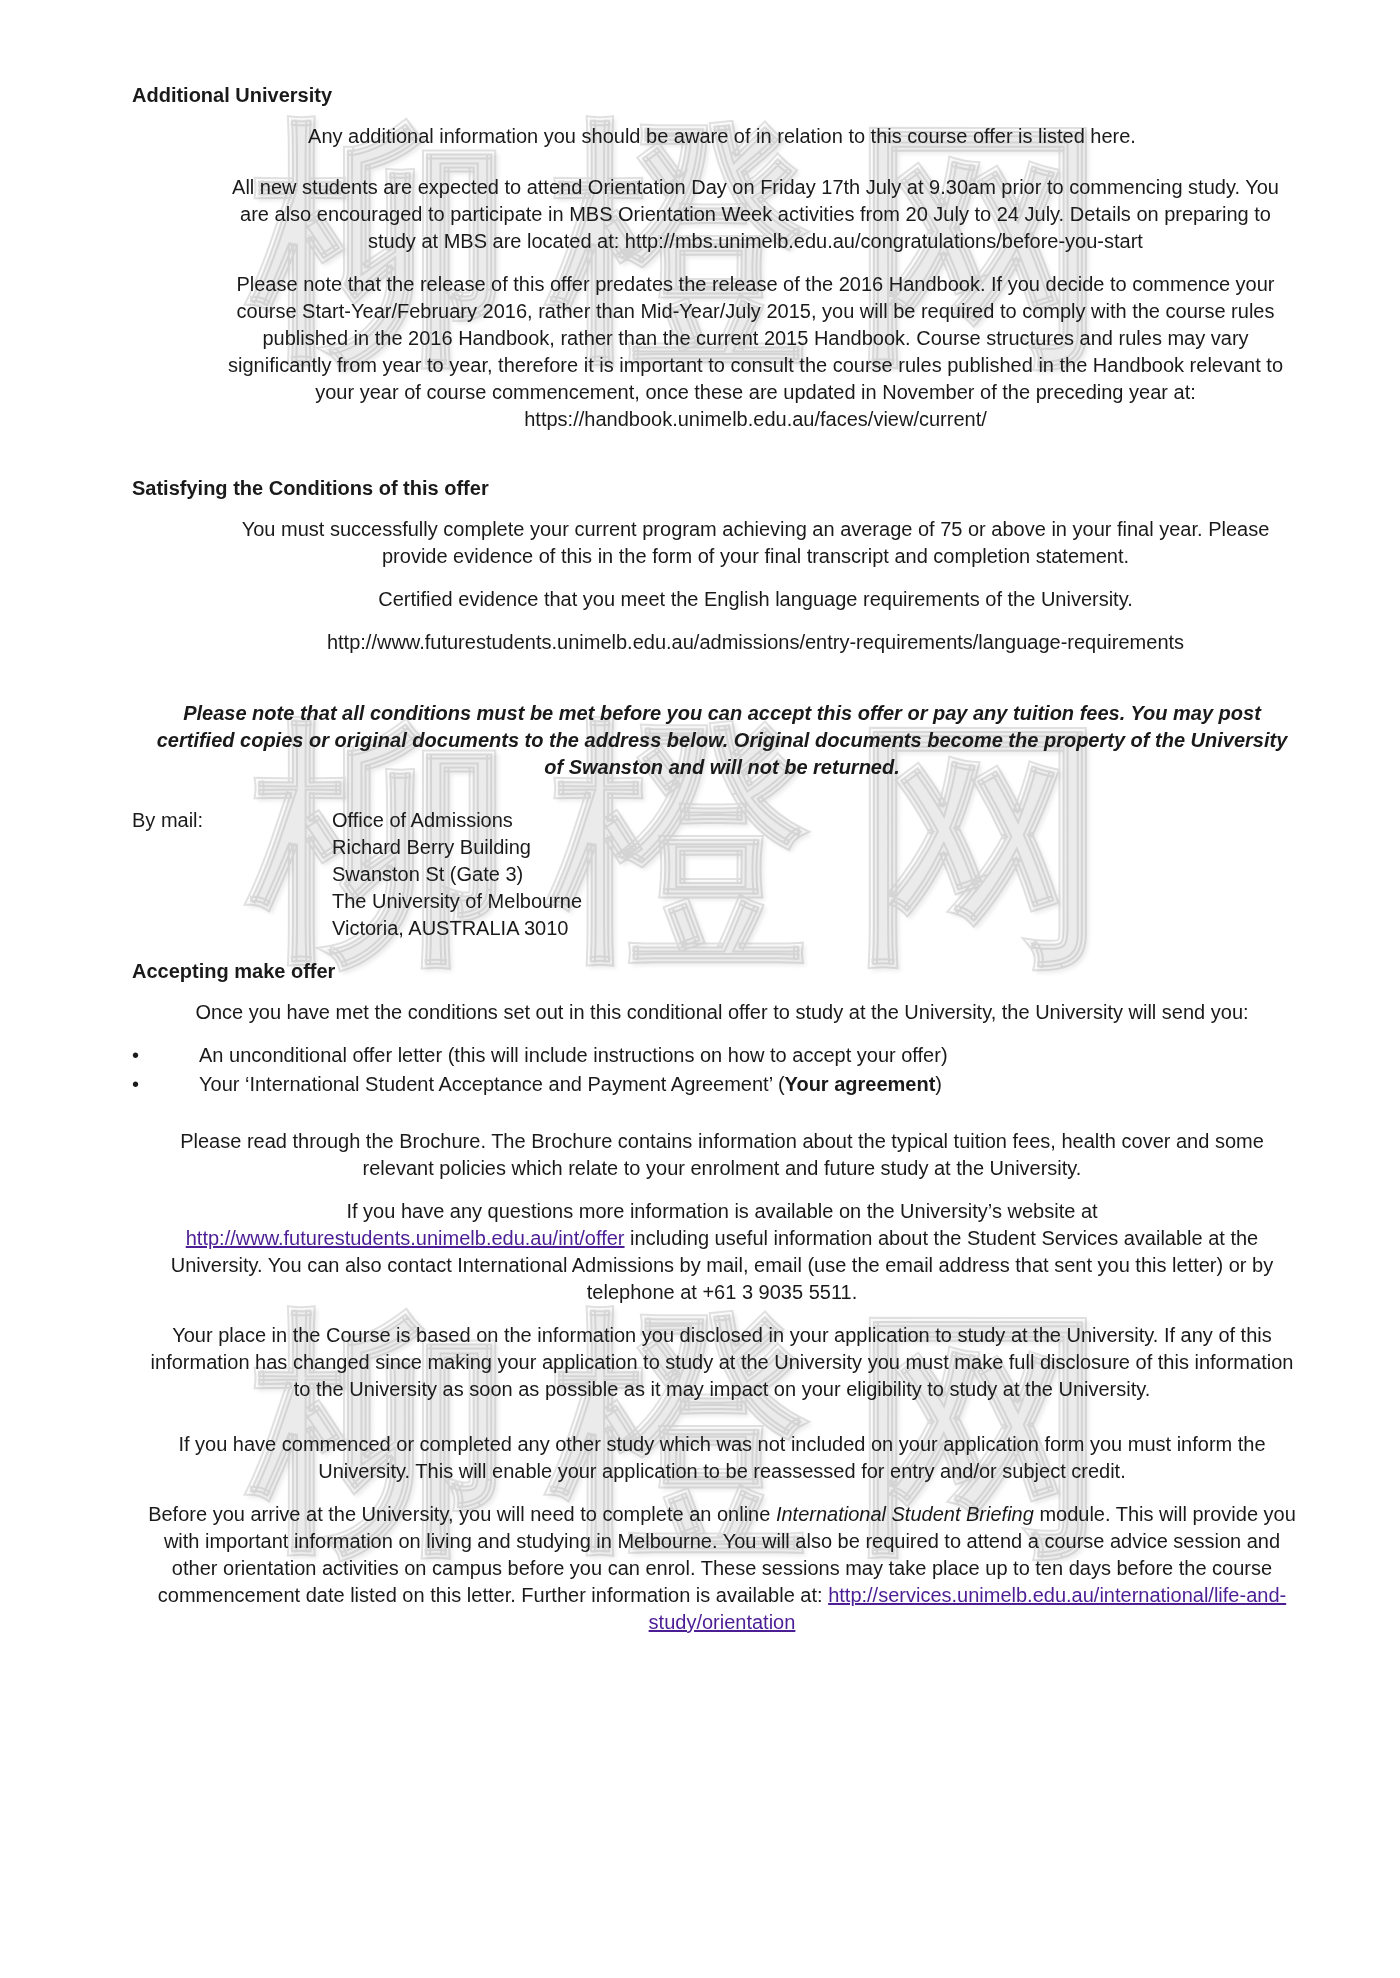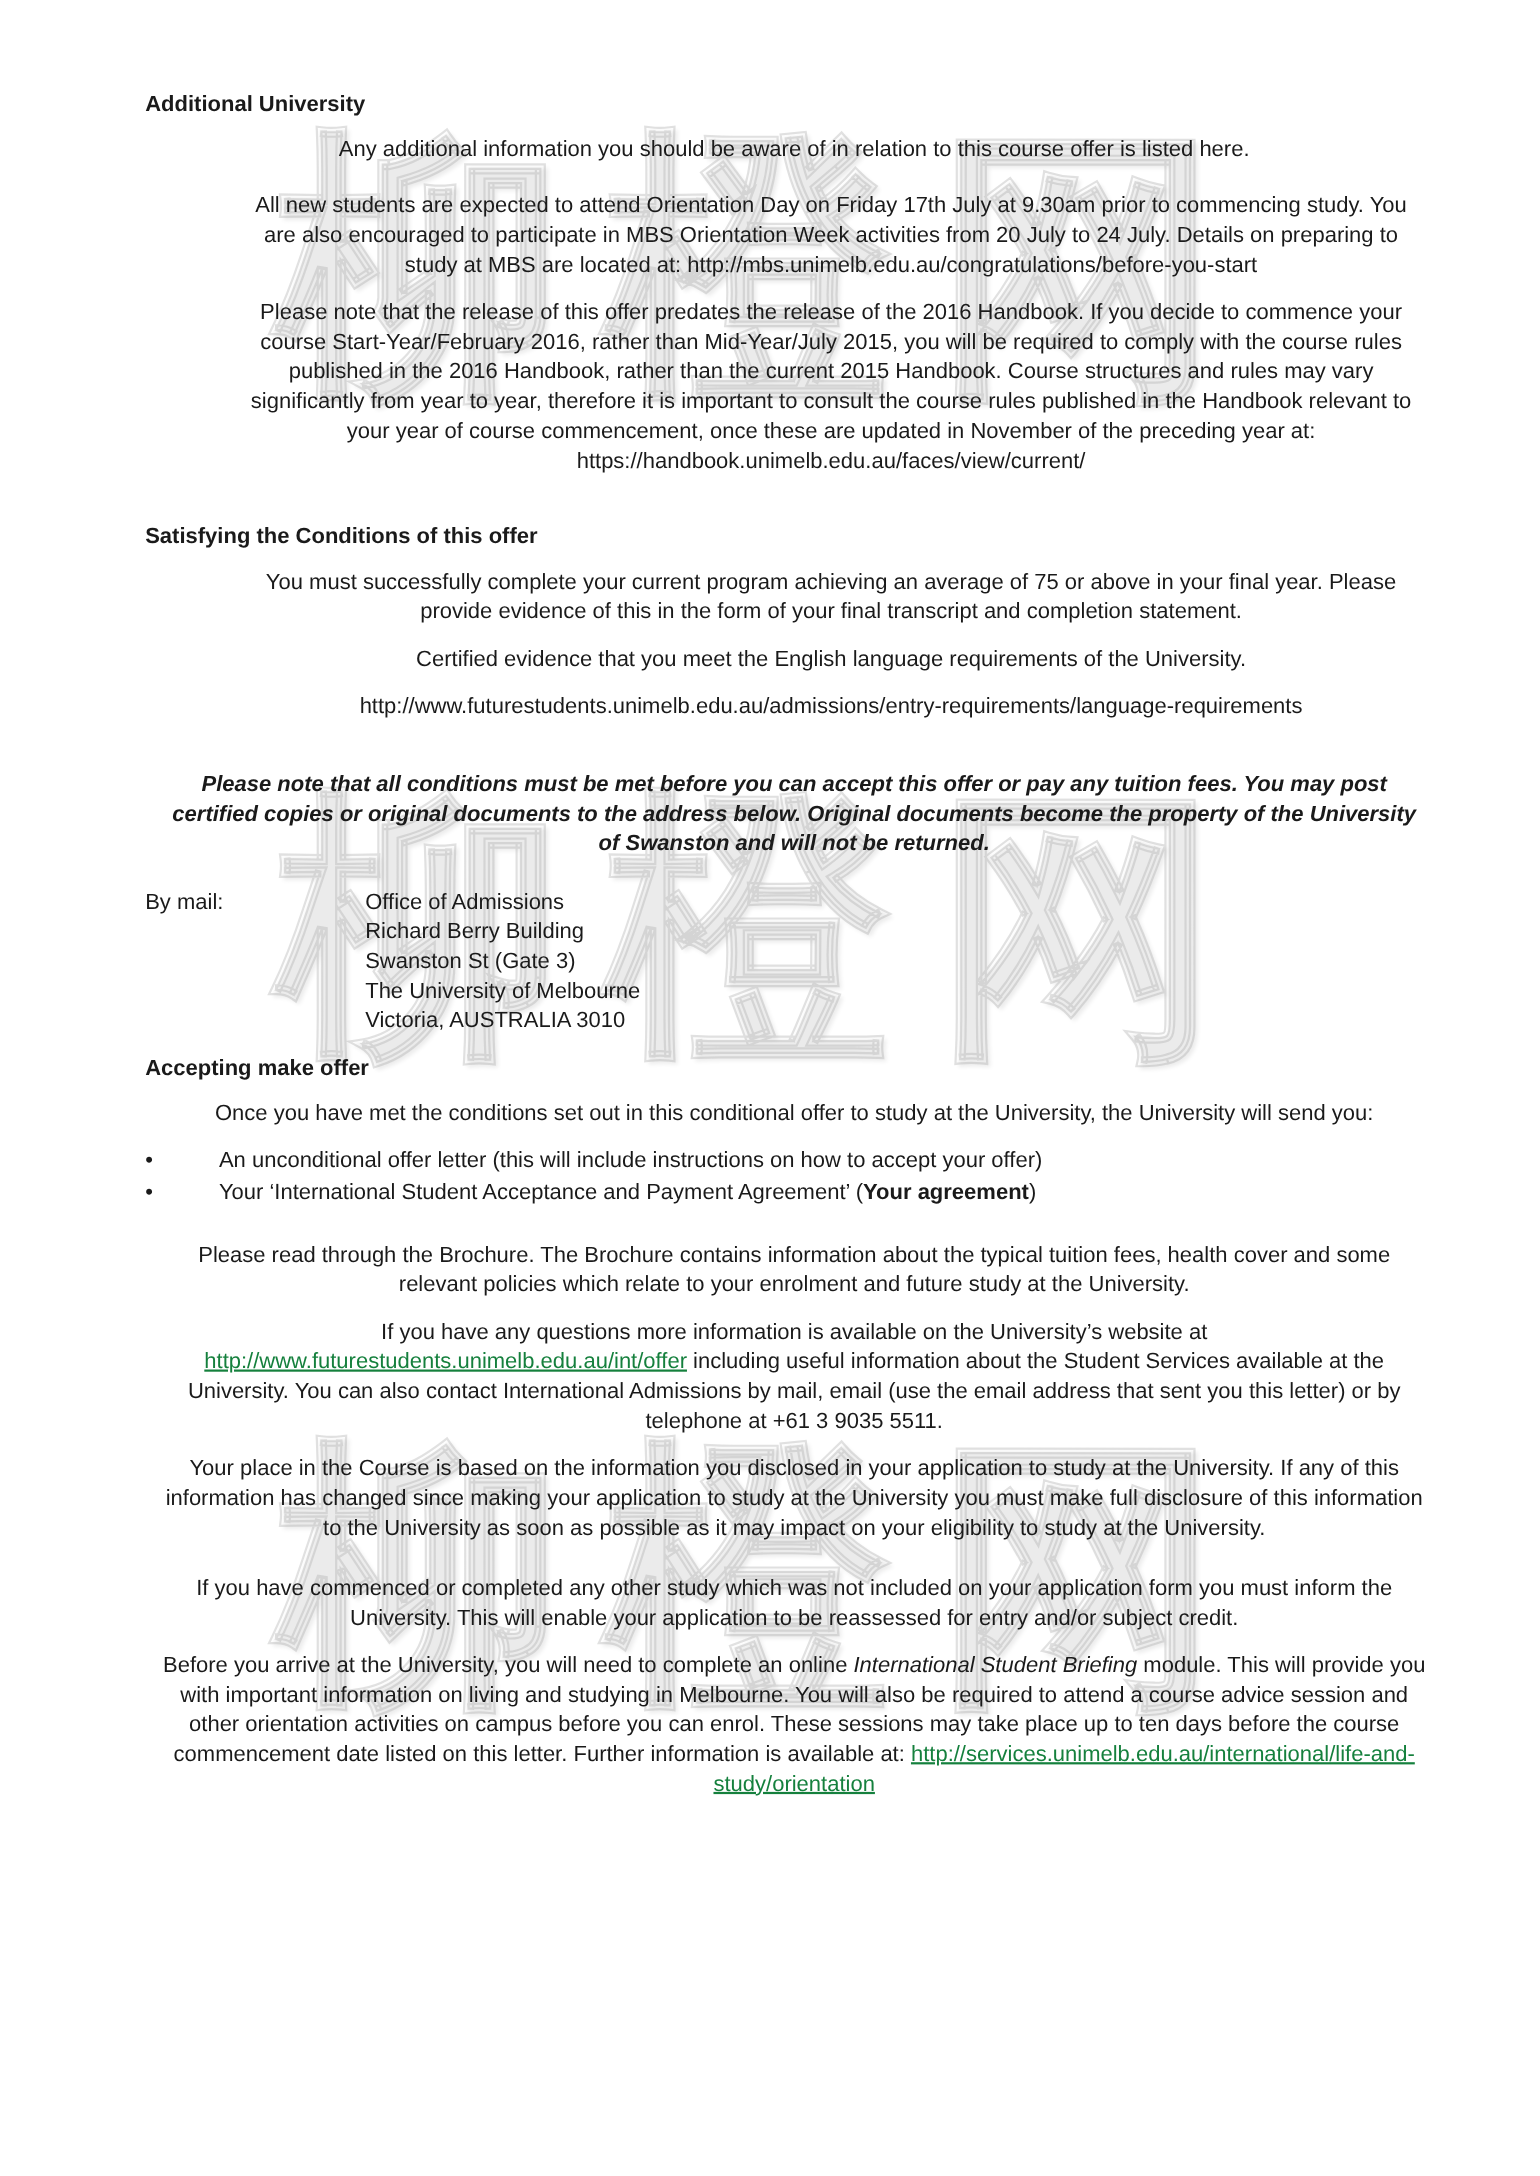--- a/index.html
+++ b/index.html
@@ -5,21 +5,21 @@
   html, body { margin: 0; padding: 0; background: #ffffff; }
   body {
     width: 1400px; height: 1978px; position: relative; overflow: hidden;
     font-family: "Liberation Sans", sans-serif; color: #1a1a1a;
     font-size: 20px; line-height: 27px;
   }
   .page { position: absolute; left: 132px; top: 82px; width: 1180px; }
   .h { font-weight: bold; font-size: 20px; margin: 0; }
   p { margin: 16px; text-align: center; }
   .indent { padding-left: 67px; }
-  .url-underline { text-decoration: underline; color: #15803d; }
+  .url-underline { text-decoration: underline; color: #4c1d95; }
   .italic-bold { font-weight: bold; font-style: italic; }
   .mail-row { display: flex; }
   .mail-label { width: 200px; }
   .bullet-row { display: flex; }
   .bullet { width: 67px; }
   .watermark {
     position: absolute; font-family: "DejaVu Sans", sans-serif; font-weight: bold;
     color: rgba(255,255,255,0.0); -webkit-text-stroke: 2px rgba(170,170,170,0.35);
     font-size: 260px; letter-spacing: 40px; pointer-events: none; left: 250px;
     text-shadow: 3px 3px 4px rgba(0,0,0,0.08);

